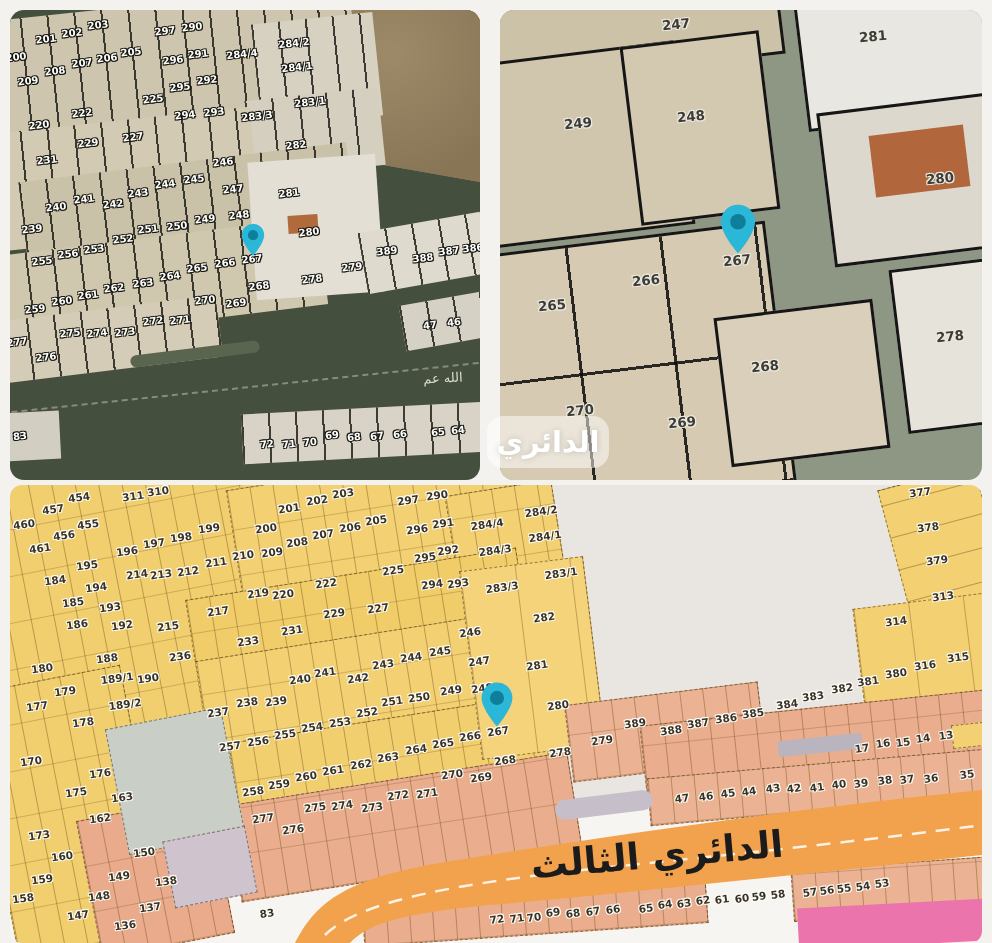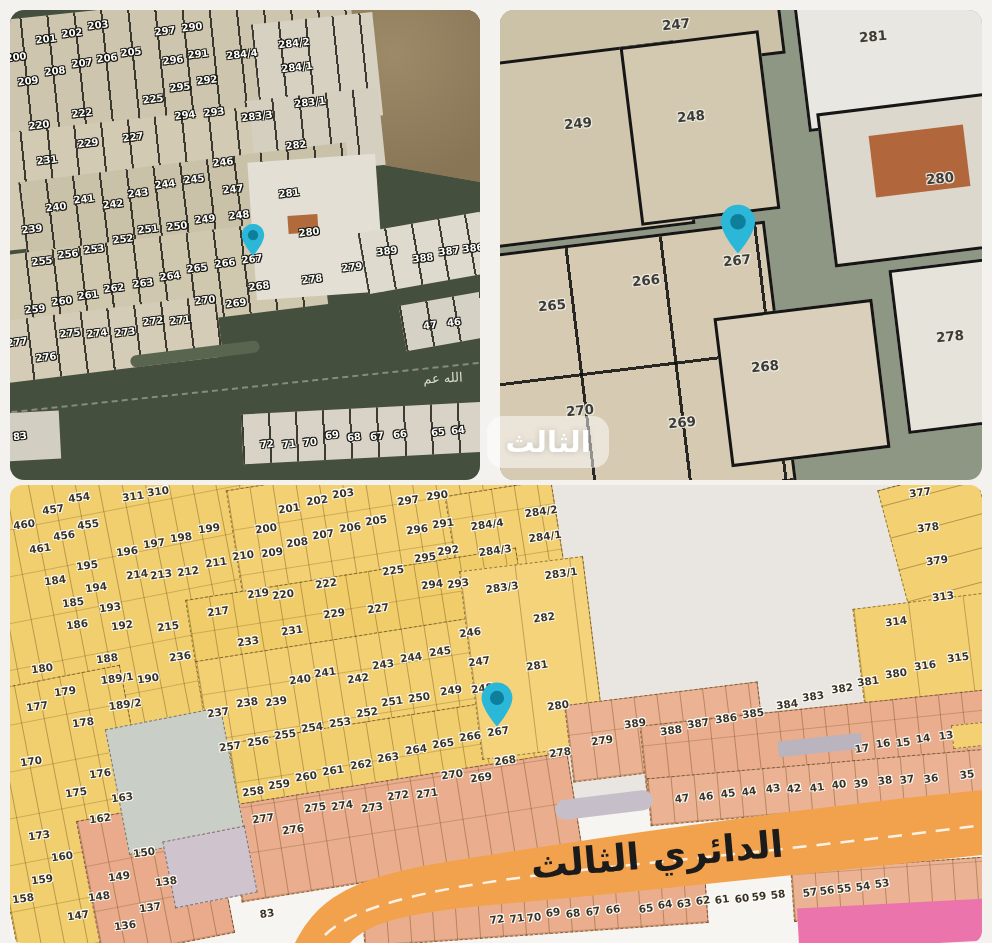--- a/index.html
+++ b/index.html
@@ -423,16 +423,16 @@
     <span class="road-label" style="left:647px; top:370px;">الدائري الثالث</span>
     <div class="pin" id="pin-2" style="left: 469px; top: 196px;">
       <svg width="36" height="47" viewBox="0 0 24 32">
         <path d="M12 1C6 1 1.5 5.6 1.5 11.5 1.5 19 12 31 12 31s10.5-12 10.5-19.5C22.5 5.6 18 1 12 1z" fill="#2bb7d8"></path>
         <circle cx="12" cy="11.5" r="4.8" fill="#0f7e9b"></circle>
       </svg>
     </div>
   </div>
 
   <div class="watermark">
-    <span>الثالث</span>
+    <span>الدائري</span>
   </div>
 
 </div>
 
 </body></html>

